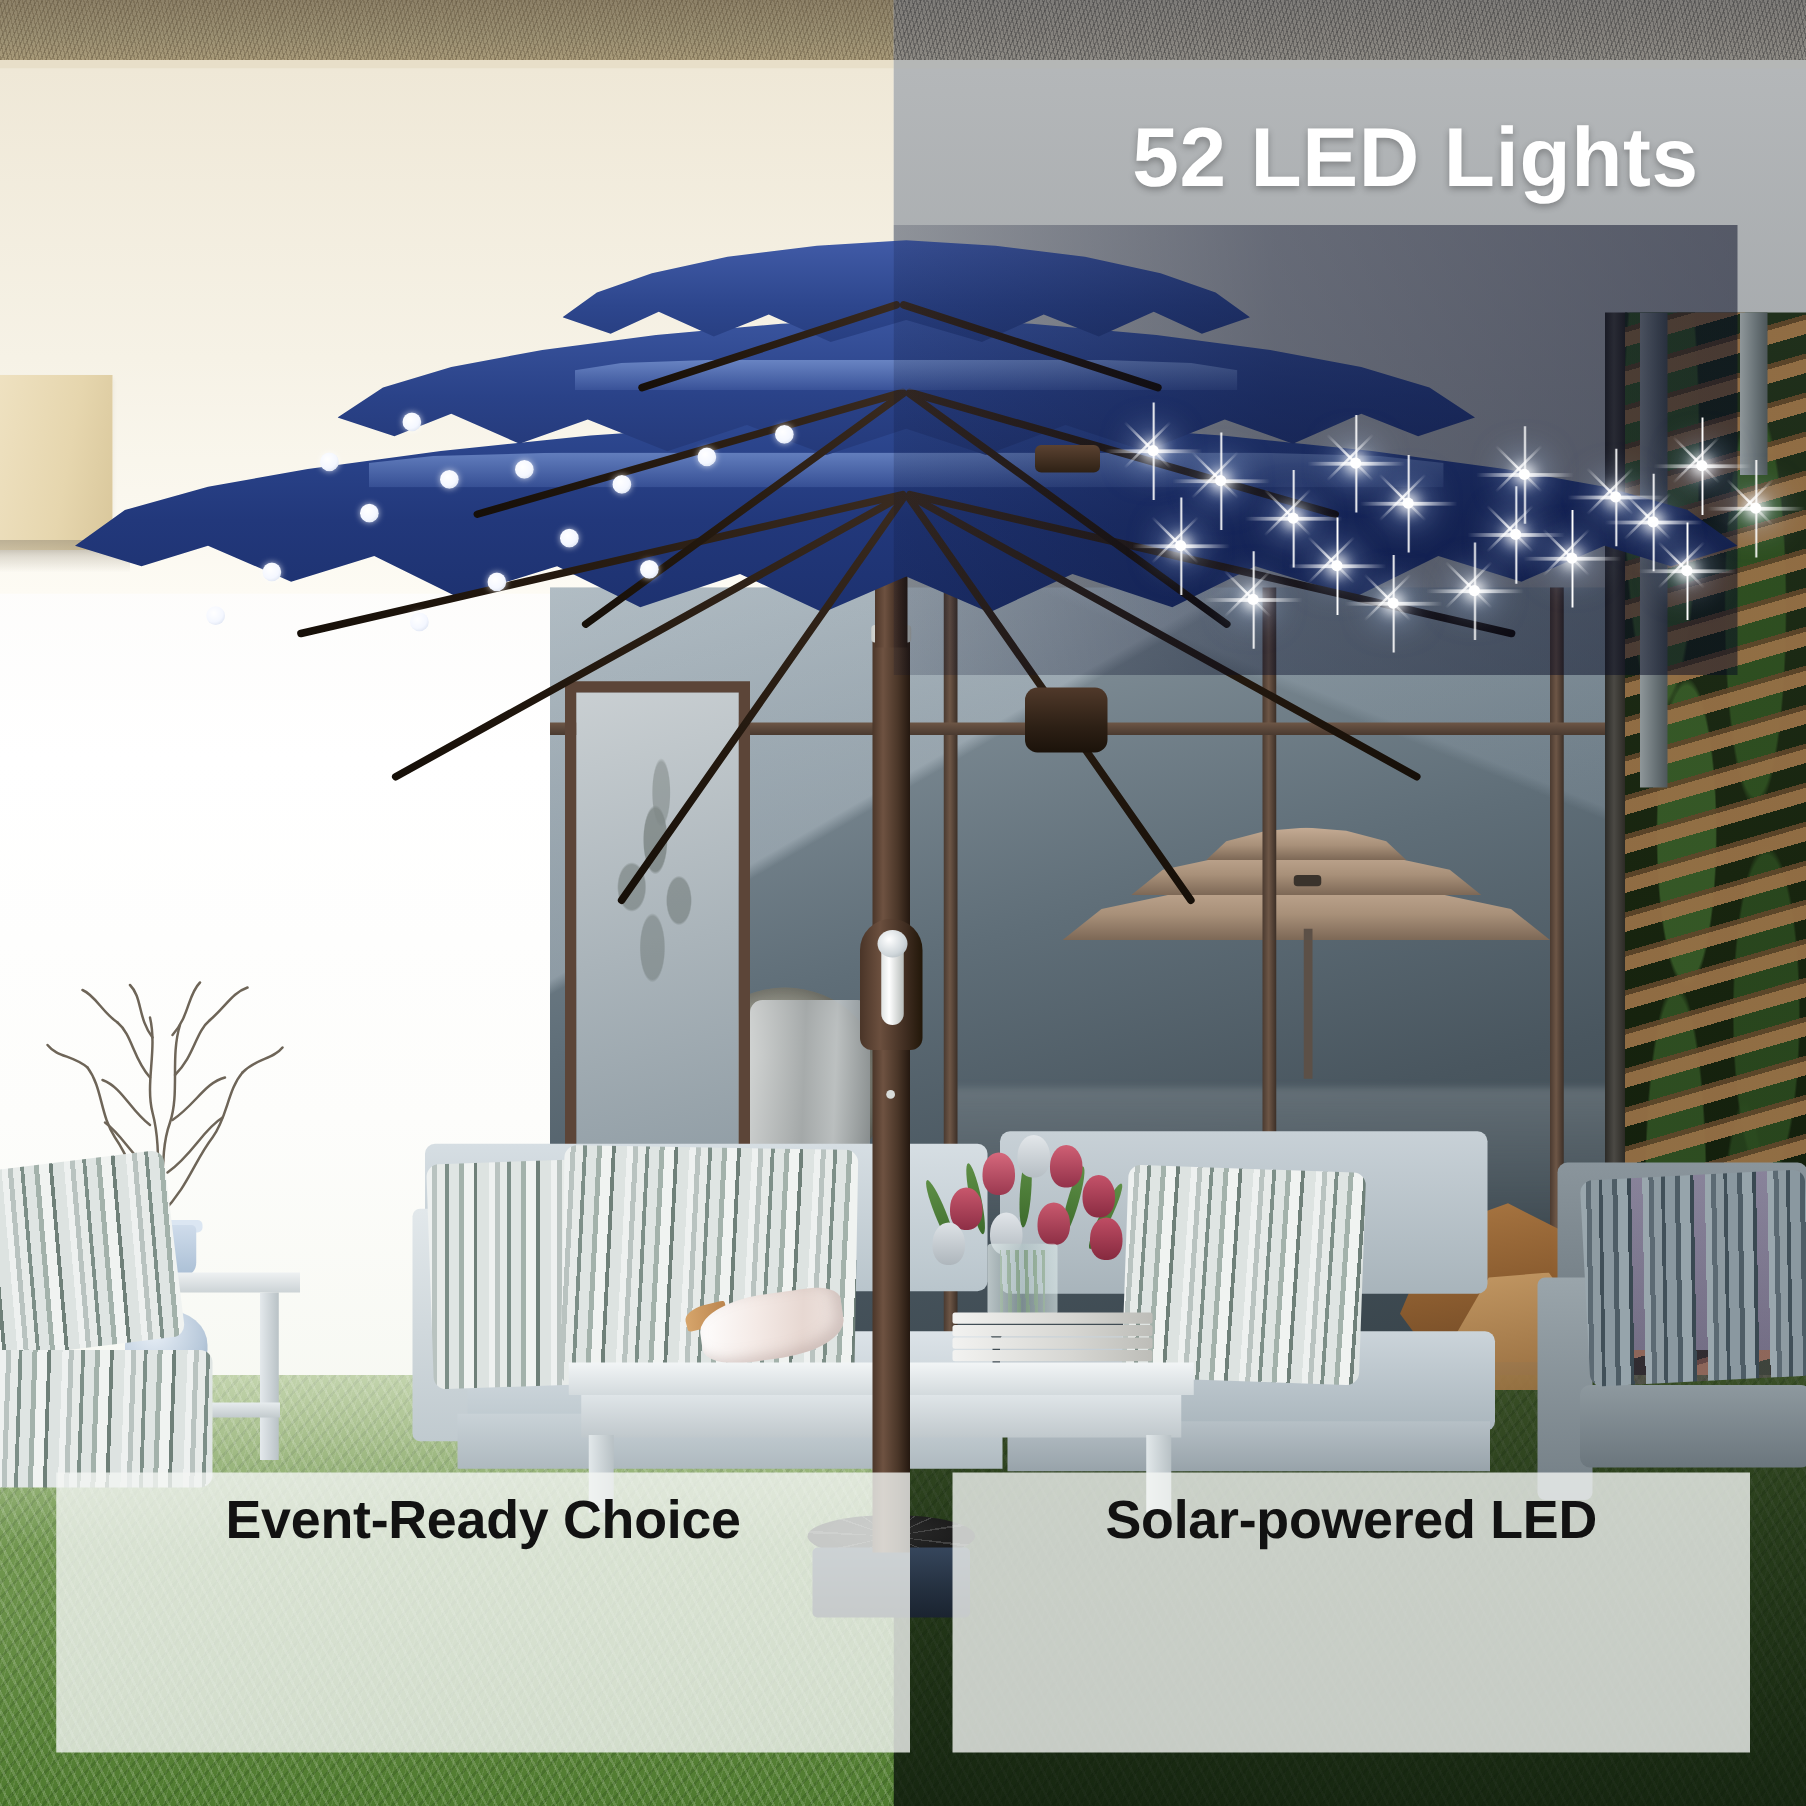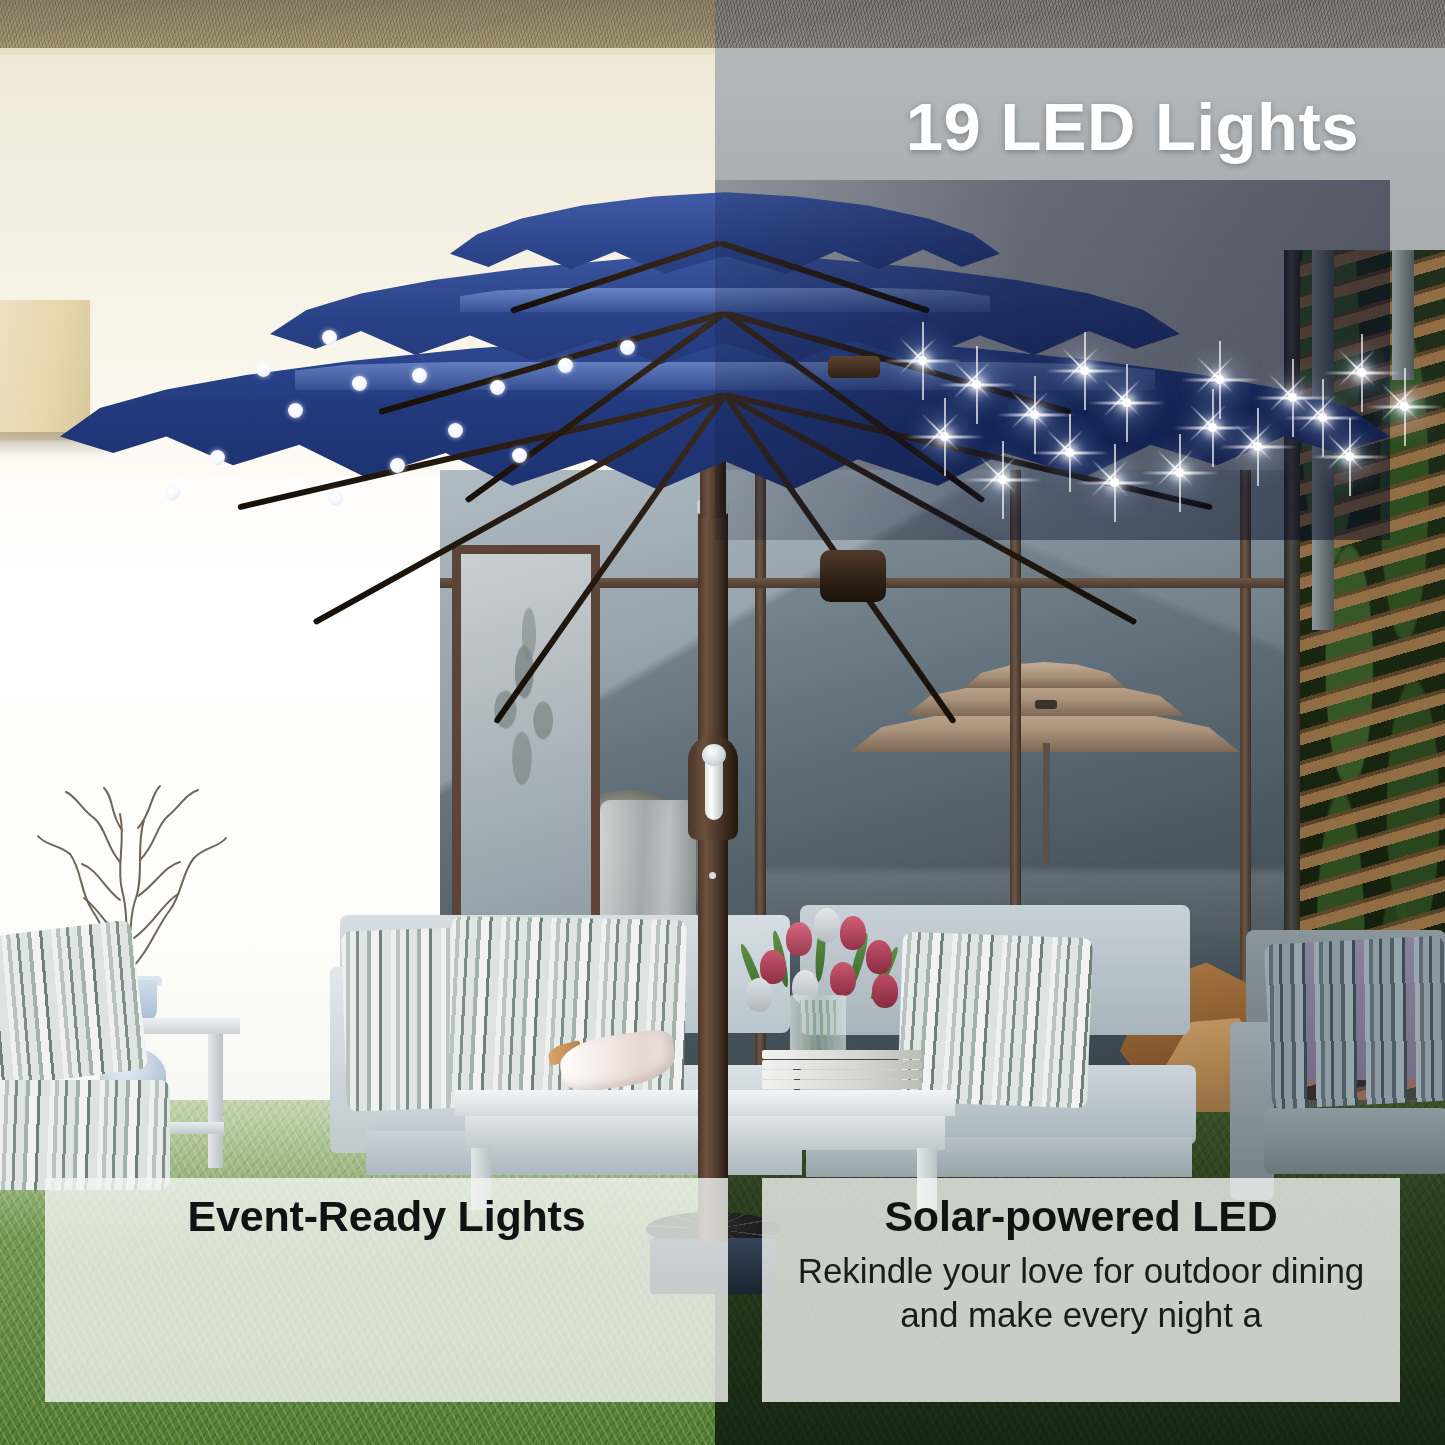--- a/index.html
+++ b/index.html
@@ -589,24 +589,23 @@
         <i class="led-star-d"></i>
       </div>
     <div class="led-star" style="left:880px;  top:252px;">
         <i class="led-star-d"></i>
       </div>
 
     <div class="layer" id="hub"></div>
     <div class="layer" id="finial"></div>
   </div>
 
-  <div id="headline">19 LED Lights</div>
+  <div id="headline">52 LED Lights</div>
 
   <div class="caption-panel" id="caption-left">
-    <div class="caption-title">Event-Ready Lights</div>
+    <div class="caption-title">Event-Ready Choice</div>
   </div>
 
   <div class="caption-panel" id="caption-right">
     <div class="caption-title">Solar-powered LED</div>
-    <div class="caption-body">Rekindle your love for outdoor dining and make every night a</div>
   </div>
 
 </div>
 
 </body></html>

